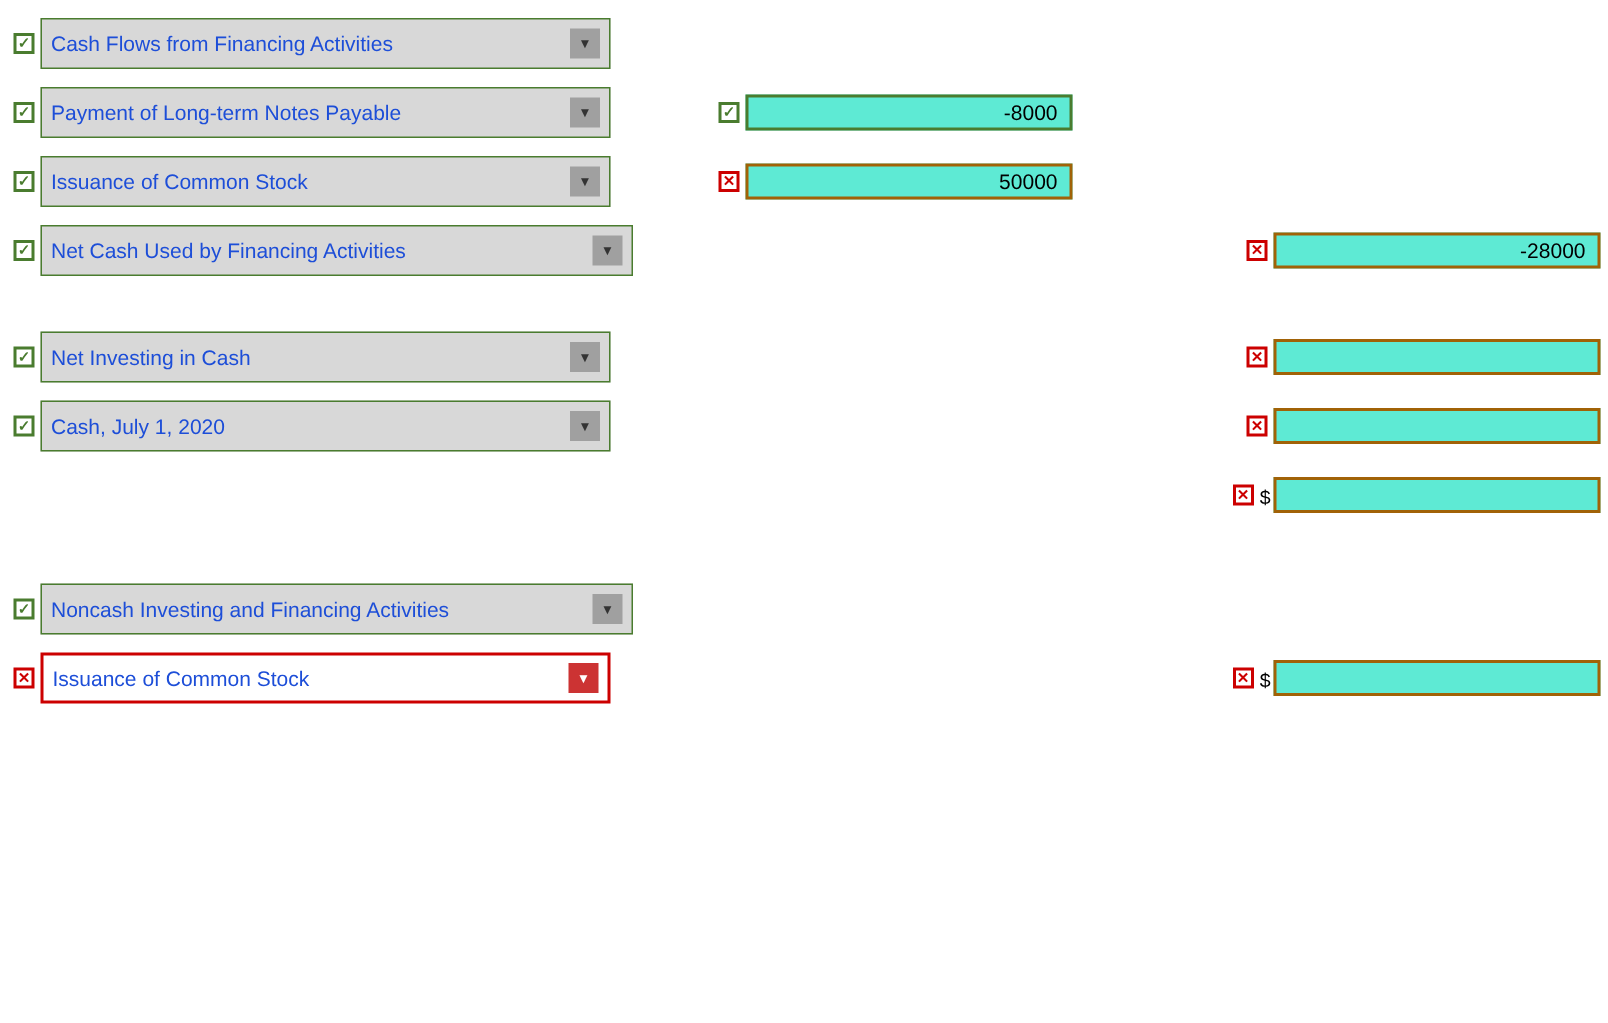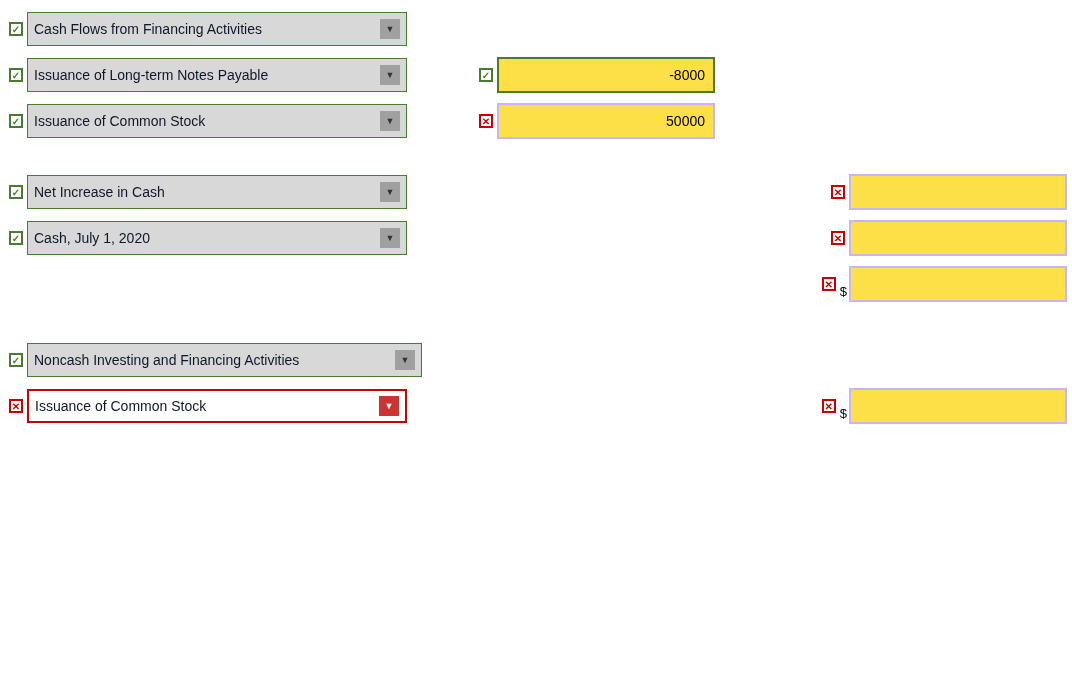--- a/index.html
+++ b/index.html
@@ -65,21 +65,21 @@
     }
 
     .label-dropdown-wide {
       min-width: 395px;
       max-width: 445px;
     }
 
     .label-dropdown span {
       flex: 1;
       font-size: 14px;
-      color: #0f172a;
+      color: #1d4ed8;
     }
 
     .dropdown-arrow {
       width: 20px;
       height: 20px;
       background: #a0a0a0;
       display: flex;
       align-items: center;
       justify-content: center;
       cursor: pointer;
@@ -132,33 +132,33 @@
     }
 
     .right-col {
       display: flex;
       align-items: center;
       margin-left: 10px;
     }
 
     .input-box {
       border: 2px solid #4a7c2f;
-      height: 36px;
+      height: 24px;
       width: 218px;
       display: flex;
       align-items: center;
       justify-content: flex-end;
       padding-right: 8px;
       font-size: 14px;
-      background: #fde047;
+      background: #5eead4;
       position: relative;
     }
 
     .input-box-red {
-      border: 2px solid #c4b5fd;
+      border: 2px solid #a16207;
       padding-left: 30px;
     }
   </style>
 </head>
 <body>
 
 <div class="main-container">
 
   <div class="row-group">
     <div class="left-col">
@@ -171,21 +171,21 @@
       </div>
     </div>
   </div>
 
   <div class="row-group">
     <div class="left-col">
       <div class="checkbox-area">
         <div class="checkbox-green"></div>
       </div>
       <div class="label-dropdown">
-        <span>Issuance of Long-term Notes Payable</span>
+        <span>Payment of Long-term Notes Payable</span>
         <div class="dropdown-arrow"></div>
       </div>
     </div>
     <div class="right-col">
       <div class="checkbox-area">
         <div class="checkbox-green"></div>
       </div>
       <div class="input-box">
         <span>-8000</span>
       </div>
@@ -206,30 +206,51 @@
     <div class="right-col">
       <div class="checkbox-area">
         <div class="checkbox-red"></div>
       </div>
       <div class="input-box input-box-red">
         <span>50000</span>
       </div>
     </div>
   </div>
 
+  <div class="row-group">
+    <div class="left-col">
+      <div class="checkbox-area">
+        <div class="checkbox-green"></div>
+      </div>
+      <div class="label-dropdown label-dropdown-wide">
+        <span>Net Cash Used by Financing Activities</span>
+        <div class="dropdown-arrow"></div>
+      </div>
+    </div>
+    <div style="display:flex;align-items:center;margin-left:auto;padding-left:248px;">
+      <div class="checkbox-area">
+        <div class="checkbox-red"></div>
+      </div>
+      <div style="position:relative;">
+        <div class="input-box input-box-red">
+          <span>-28000</span>
+        </div>
+      </div>
+    </div>
+  </div>
 
   <div style="height:25px;"></div>
 
   <div class="row-group">
     <div class="left-col">
       <div class="checkbox-area">
         <div class="checkbox-green"></div>
       </div>
       <div class="label-dropdown">
-        <span>Net Increase in Cash</span>
+        <span>Net Investing in Cash</span>
         <div class="dropdown-arrow"></div>
       </div>
     </div>
     <div style="display:flex;align-items:center;margin-left:auto;padding-left:248px;">
       <div class="checkbox-area">
         <div class="checkbox-red"></div>
       </div>
       <div class="input-box input-box-red" style="position:relative;">
         <span></span>
       </div>

